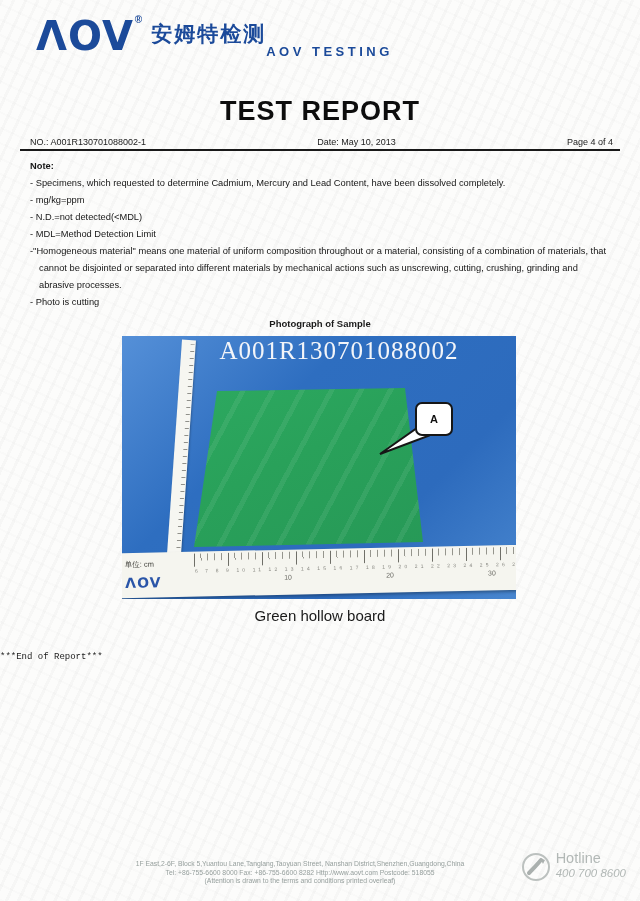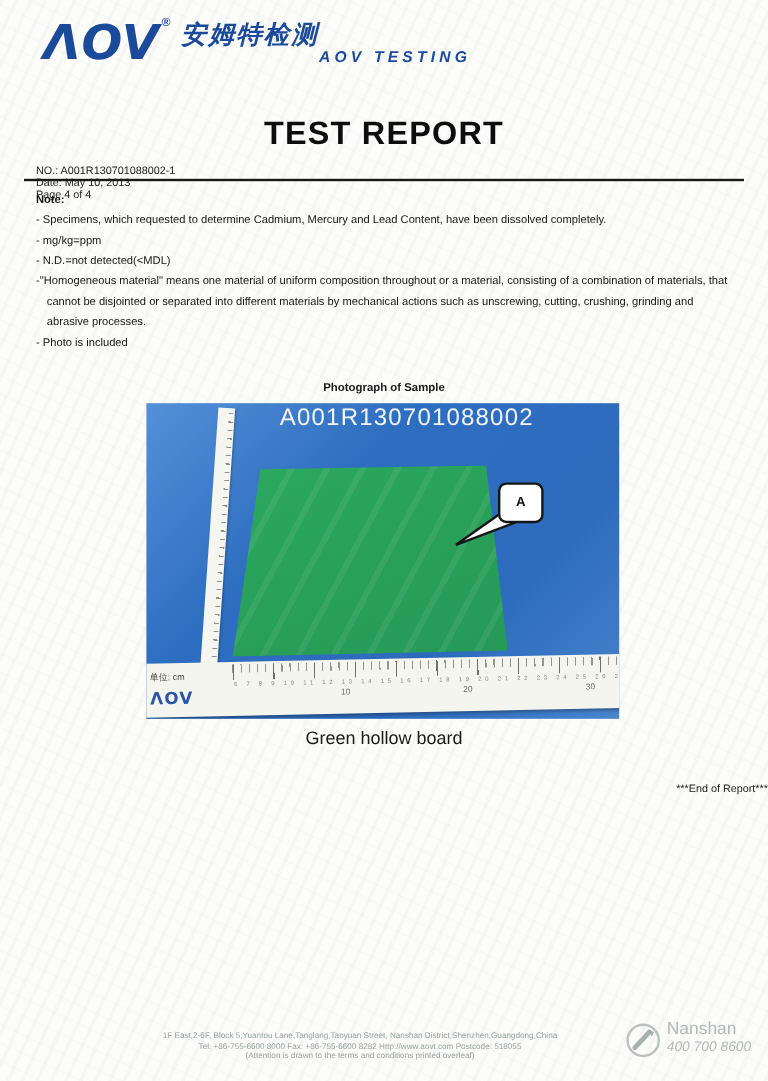--- a/index.html
+++ b/index.html
@@ -10,48 +10,48 @@
   }
   
   #page::before{
     content:"";position:absolute;inset:0;pointer-events:none;
     background:
       repeating-linear-gradient(115deg, rgba(140,140,140,0.05) 0 3px, rgba(140,140,140,0) 3px 11px),
       repeating-linear-gradient(25deg, rgba(160,160,160,0.03) 0 2px, rgba(160,160,160,0) 2px 14px);
   }
 
   
-  .logo{position:absolute;left:36px;top:12px;display:flex;align-items:flex-start;font-style:italic;}
+  .logo{position:absolute;left:36px;top:12px;display:flex;align-items:flex-end;}
   .logo-brand{font-weight:bold;font-size:40px;line-height:48px;letter-spacing:1px;
     color:#1b4a9a;font-family:"DejaVu Sans",sans-serif;transform:scaleY(1.02);}
   .logo-reg{font-size:10px;color:#1b4a9a;vertical-align:top;position:relative;top:2px;left:1px;font-weight:bold;}
   .logo-right{margin-left:10px;margin-top:6px;display:flex;flex-direction:row;}
   .logo-cn{font-size:21px;font-weight:bold;color:#1b4a9a;letter-spacing:2px;line-height:24px;}
   .logo-en{font-size:13px;font-weight:bold;color:#1b4a9a;letter-spacing:3.5px;line-height:17px;margin-top:21px;}
 
   .report-title{position:absolute;top:96px;left:0;width:100%;text-align:center;
     font-size:27px;font-weight:bold;letter-spacing:1px;color:#0d0d0d;}
 
   .meta-row{position:absolute;top:137px;left:30px;width:583px;display:flex;
-    justify-content:space-between;font-size:9px;color:#222;flex-direction:column;}
+    justify-content:space-between;font-size:9px;color:#222;}
   .meta-rule{position:absolute;top:149px;left:20px;width:600px;height:2px;background:#191919;}
 
   
   .note{position:absolute;top:158px;left:30px;width:584px;font-size:9.3px;
     line-height:17px;color:#161616;}
   .note-heading{font-weight:bold;}
   .note-item{padding-left:9px;text-indent:-9px;}
 
   
   .photo-heading{position:absolute;top:318px;left:0;width:100%;text-align:center;
     font-size:9.5px;font-weight:bold;}
   .photo{position:absolute;left:122px;top:336px;width:394px;height:263px;overflow:hidden;
     background:linear-gradient(135deg,#5590d8 0%,#2e6ec0 35%,#2d6bbd 70%,#4886cf 100%);}
   .photo-code{position:absolute;top:1px;left:20px;width:100%;text-align:center;z-index:4;
-    font-family:Liberation Sans, sans-serif;font-size:20px;color:#f3f5f9;letter-spacing:1px;}
+    font-family:Liberation Serif, serif;font-size:25px;color:#f3f5f9;letter-spacing:1px;}
   .board{position:absolute;inset:0;z-index:1;
     background:
       repeating-linear-gradient(118deg, rgba(255,255,255,0.07) 0 5px, rgba(255,255,255,0) 5px 26px),
       linear-gradient(155deg,#2fae64 0%,#29a15a 45%,#259455 100%);
     clip-path:polygon(95px 55px,283px 52px,301px 206px,72px 211px);}
   .vruler{position:absolute;left:60px;top:4px;width:14px;height:218px;z-index:2;
     background:#f6f6f1;transform:rotate(4deg);transform-origin:top center;
     box-shadow:1px 1px 2px rgba(0,0,0,0.25);}
   .vruler-ticks{position:absolute;right:1px;top:4px;bottom:4px;width:4px;
     background:repeating-linear-gradient(180deg,#90908a 0 1px,transparent 1px 7px);}
@@ -71,21 +71,21 @@
   .hruler-unit{position:absolute;left:9px;top:7px;font-size:7.5px;color:#44443f;}
   .hruler-brand{position:absolute;left:9px;bottom:7px;font-size:14px;font-weight:bold;
     color:#2a55a8;font-family:"DejaVu Sans",sans-serif;letter-spacing:1px;}
   .callout{position:absolute;left:293px;top:66px;width:34px;height:30px;z-index:5;
     background:#fff;border:2px solid #161616;border-radius:7px;
     display:flex;align-items:center;justify-content:center;
     font-size:11px;font-weight:bold;color:#111;}
   .callout-arrow{position:absolute;inset:0;z-index:4;pointer-events:none;}
 
   .photo-caption{position:absolute;top:607px;left:0;width:100%;text-align:center;font-size:15px;}
-  .end-text{position:absolute;top:652px;left:0;width:100%;text-align:right;font-size:9px;}
+  .end-text{position:absolute;top:652px;left:0;width:100%;text-align:left;font-size:9px;font-family:Liberation Mono, monospace;}
 
   
   .footer-company{position:absolute;top:844px;left:0;width:600px;text-align:center;
     font-family:"Liberation Mono",monospace;font-size:10.5px;letter-spacing:0.5px;color:#8d9795;}
   .footer-line{position:absolute;left:20px;width:560px;text-align:center;
     font-size:6.8px;color:#97a09e;}
   .footer-address{top:860px;}
   .footer-contacts{top:869px;}
   .footer-attention{top:877px;}
   .hotline{position:absolute;right:14px;top:851px;display:flex;align-items:flex-start;}
@@ -115,22 +115,23 @@
     <span>Date: May 10, 2013</span>
     <span>Page 4 of 4</span>
   </div>
   <div class="meta-rule"></div>
 
   <div class="note">
     <div class="note-heading">Note:</div>
     <div class="note-item">- Specimens, which requested to determine Cadmium, Mercury and Lead Content, have been dissolved completely.</div>
     <div class="note-item">- mg/kg=ppm</div>
     <div class="note-item">- N.D.=not detected(&lt;MDL)</div>
+    <div class="note-item">- MDL=Method Detection Limit</div>
     <div class="note-item">-"Homogeneous material" means one material of uniform composition throughout or a material, consisting of a combination of materials, that cannot be disjointed or separated into different materials by mechanical actions such as unscrewing, cutting, crushing, grinding and abrasive processes.</div>
-    <div class="note-item">- Photo is included</div>
+    <div class="note-item">- Photo is cutting</div>
   </div>
 
   <div class="photo-heading">Photograph of Sample</div>
 
   <div class="photo">
     <div class="board"></div>
 
     <div class="vruler">
       <div class="vruler-ticks"></div>
     </div>
@@ -161,18 +162,18 @@
   <div class="footer-line footer-contacts">Tel: +86-755-6600 8000   Fax: +86-755-6600 8282   Http://www.aovt.com   Postcode: 518055</div>
   <div class="footer-line footer-attention">(Attention is drawn to the terms and conditions printed overleaf)</div>
 
   <div class="hotline">
     <svg width="32" height="32" viewBox="0 0 32 32">
       <circle cx="16" cy="16" r="13" fill="none" stroke="#bcc1bf" stroke-width="2"></circle>
       <path d="M9 22 Q16 15 21 9" fill="none" stroke="#aab0ae" stroke-width="4" stroke-linecap="round"></path>
       <path d="M20 7 L25 9 L23 13 Z" fill="#aab0ae"></path>
     </svg>
     <div class="hotline-texts">
-      <span class="hotline-label">Nanshan</span>
+      <span class="hotline-label">Hotline</span>
       <span class="hotline-number">400 700 8600</span>
     </div>
   </div>
 
 </div>
 
 </body></html>

